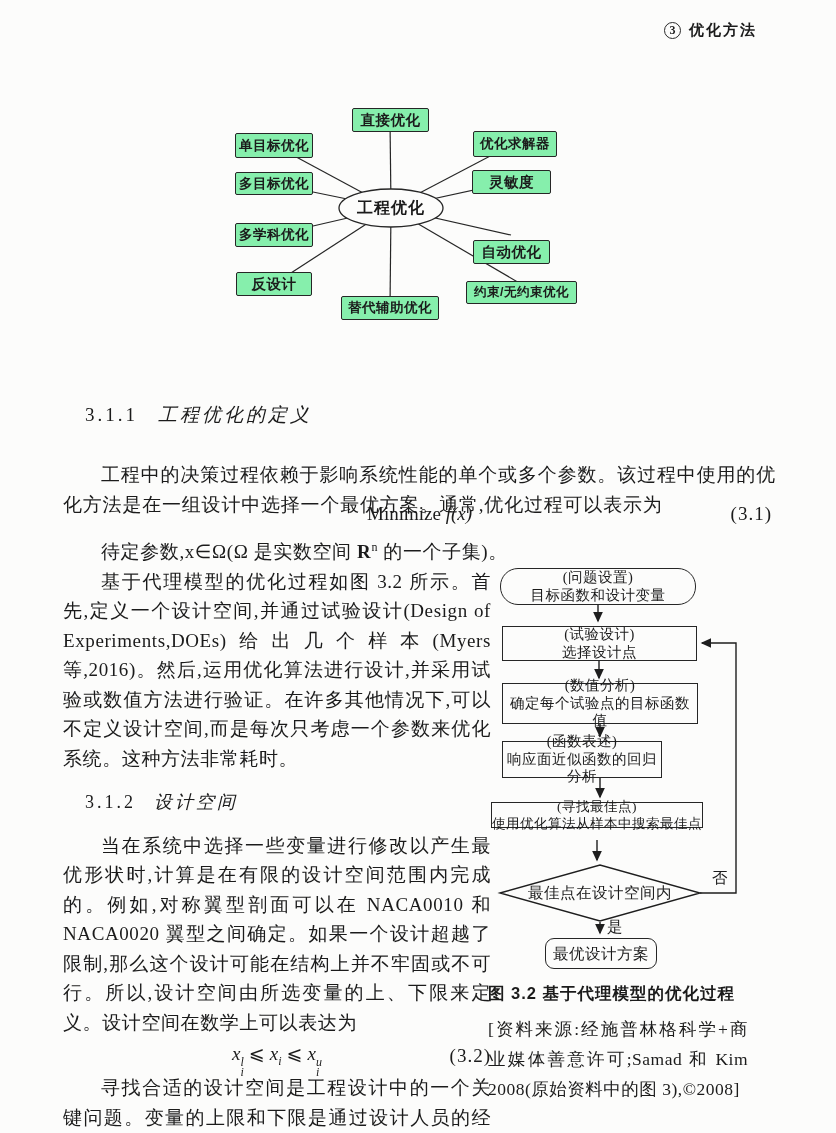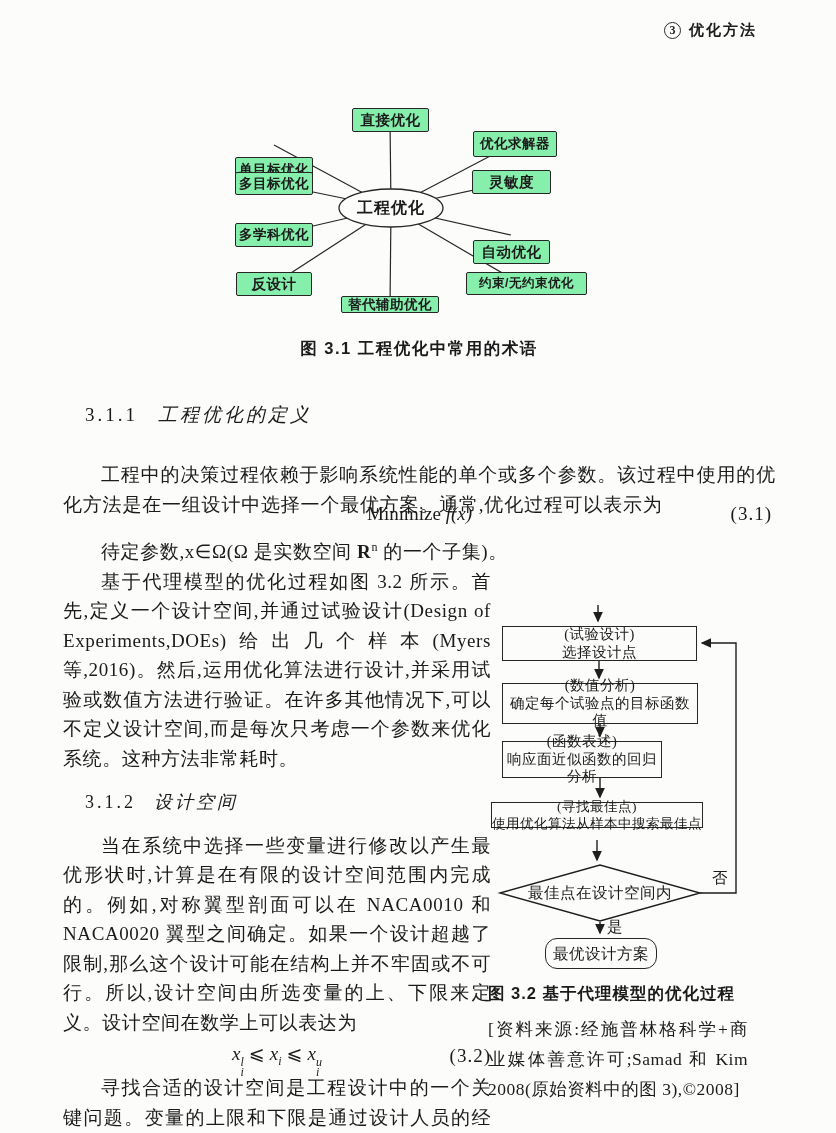--- a/index.html
+++ b/index.html
@@ -92,31 +92,30 @@
         <line x1="211" y1="113" x2="335" y2="48"></line>
         <line x1="211" y1="113" x2="331" y2="87"></line>
         <line x1="211" y1="113" x2="331" y2="140"></line>
         <line x1="211" y1="113" x2="341" y2="189"></line>
         <line x1="211" y1="113" x2="210" y2="213"></line>
       </g>
       <ellipse cx="211" cy="113" rx="52" ry="19" fill="#fcfcfb" stroke="#262626" stroke-width="1.3"></ellipse>
     </svg>
     <div class="ellipse-label">工程优化</div>
     <div class="node" style="left:172px;top:13px;width:77px;height:24px;">直接优化</div>
-    <div class="node" style="left:55px;top:38px;width:78px;height:25px;font-size:13.5px;margin-top:24px;">单目标优化</div>
+    <div class="node" style="left:55px;top:38px;width:78px;height:25px;font-size:13.5px;">单目标优化</div>
     <div class="node" style="left:55px;top:77px;width:78px;height:23px;font-size:13.5px;">多目标优化</div>
     <div class="node" style="left:55px;top:128px;width:78px;height:24px;font-size:13.5px;">多学科优化</div>
     <div class="node" style="left:56px;top:177px;width:76px;height:24px;">反设计</div>
     <div class="node" style="left:293px;top:36px;width:84px;height:26px;font-size:13.5px;">优化求解器</div>
     <div class="node" style="left:292px;top:75px;width:79px;height:24px;">灵敏度</div>
     <div class="node" style="left:293px;top:128px;width:77px;height:24px;margin-top:17px;">自动优化</div>
-    <div class="node" style="left:286px;top:177px;width:121px;height:23px;font-size:12.5px;">约束/无约束优化</div>
-    <div class="node" style="left:161px;top:201px;width:98px;height:17px;font-size:13.5px;">替代辅助优化</div>
-  </div>
-  <div class="figcap">图 3.1  工程优化中常用的术语</div>
+    <div class="node" style="left:286px;top:186px;width:111px;height:23px;font-size:12.5px;">约束/无约束优化</div>
+    <div class="node" style="left:161px;top:201px;width:98px;height:24px;font-size:13.5px;">替代辅助优化</div>
+  </div>
 
   <div class="sec-h" style="left:85px;top:402px;">
     <span class="num">3.1.1</span><span class="ttl">工程优化的定义</span>
   </div>
 
   <p class="p-full">工程中的决策过程依赖于影响系统性能的单个或多个参数。该过程中使用的优化方法是在一组设计中选择一个最优方案。通常,优化过程可以表示为</p>
 
   <div class="eqrow1">
     <span class="expr"><span>Minimize</span>&nbsp;<span class="it">f(x)</span></span>
     <span class="num">(3.1)</span>
@@ -158,20 +157,24 @@
         <line x1="111" y1="106" x2="111" y2="123" marker-end="url(#arr)"></line>
         <line x1="112" y1="169" x2="112" y2="181" marker-end="url(#arr)"></line>
         <line x1="112" y1="223" x2="112" y2="242" marker-end="url(#arr)"></line>
         <line x1="109" y1="285" x2="109" y2="305" marker-end="url(#arr)"></line>
         <line x1="112" y1="367" x2="112" y2="378" marker-end="url(#arr)"></line>
         <path d="M212,338 L248,338 L248,88 L214,88" marker-end="url(#arr)"></path>
         <polygon points="12,338 112,310 212,338 112,366" fill="#fcfcfb"></polygon>
       </g>
     </svg>
 
+    <div class="fbox stadium" style="left:12px;top:13px;width:196px;height:37px;">
+      <span>(问题设置)</span>
+        <span>目标函数和设计变量</span>
+    </div>
     <div class="fbox" style="left:14px;top:71px;width:195px;height:35px;">
       <span>(试验设计)</span>
         <span>选择设计点</span>
     </div>
     <div class="fbox" style="left:14px;top:128px;width:196px;height:41px;">
       <span>(数值分析)</span>
         <span>确定每个试验点的目标函数值</span>
     </div>
     <div class="fbox" style="left:14px;top:186px;width:160px;height:37px;">
       <span>(函数表述)</span>
@@ -179,21 +182,21 @@
     </div>
     <div class="fbox" style="left:3px;top:247px;width:212px;height:26px;font-size:13.5px;">
       <span>(寻找最佳点)</span>
         <span>使用优化算法从样本中搜索最佳点</span>
     </div>
 
     <div class="dlabel">最佳点在设计空间内</div>
     <div class="yn" style="left:119px;top:362px;">是</div>
     <div class="yn" style="left:224px;top:313px;">否</div>
 
-    <div class="fbox terminal" style="left:57px;top:383px;width:112px;height:31px;border-radius:12px;">
+    <div class="fbox terminal" style="left:57px;top:383px;width:112px;height:31px;">
       <span>最优设计方案</span>
     </div>
 
     <div class="fig2cap">图 3.2  基于代理模型的优化过程</div>
     <div class="src">
       <div class="jl">[资料来源:经施普林格科学+商</div>
       <div class="jl">业媒体善意许可;Samad 和 Kim</div>
       <div>2008(原始资料中的图 3),©2008]</div>
     </div>
   </div>

